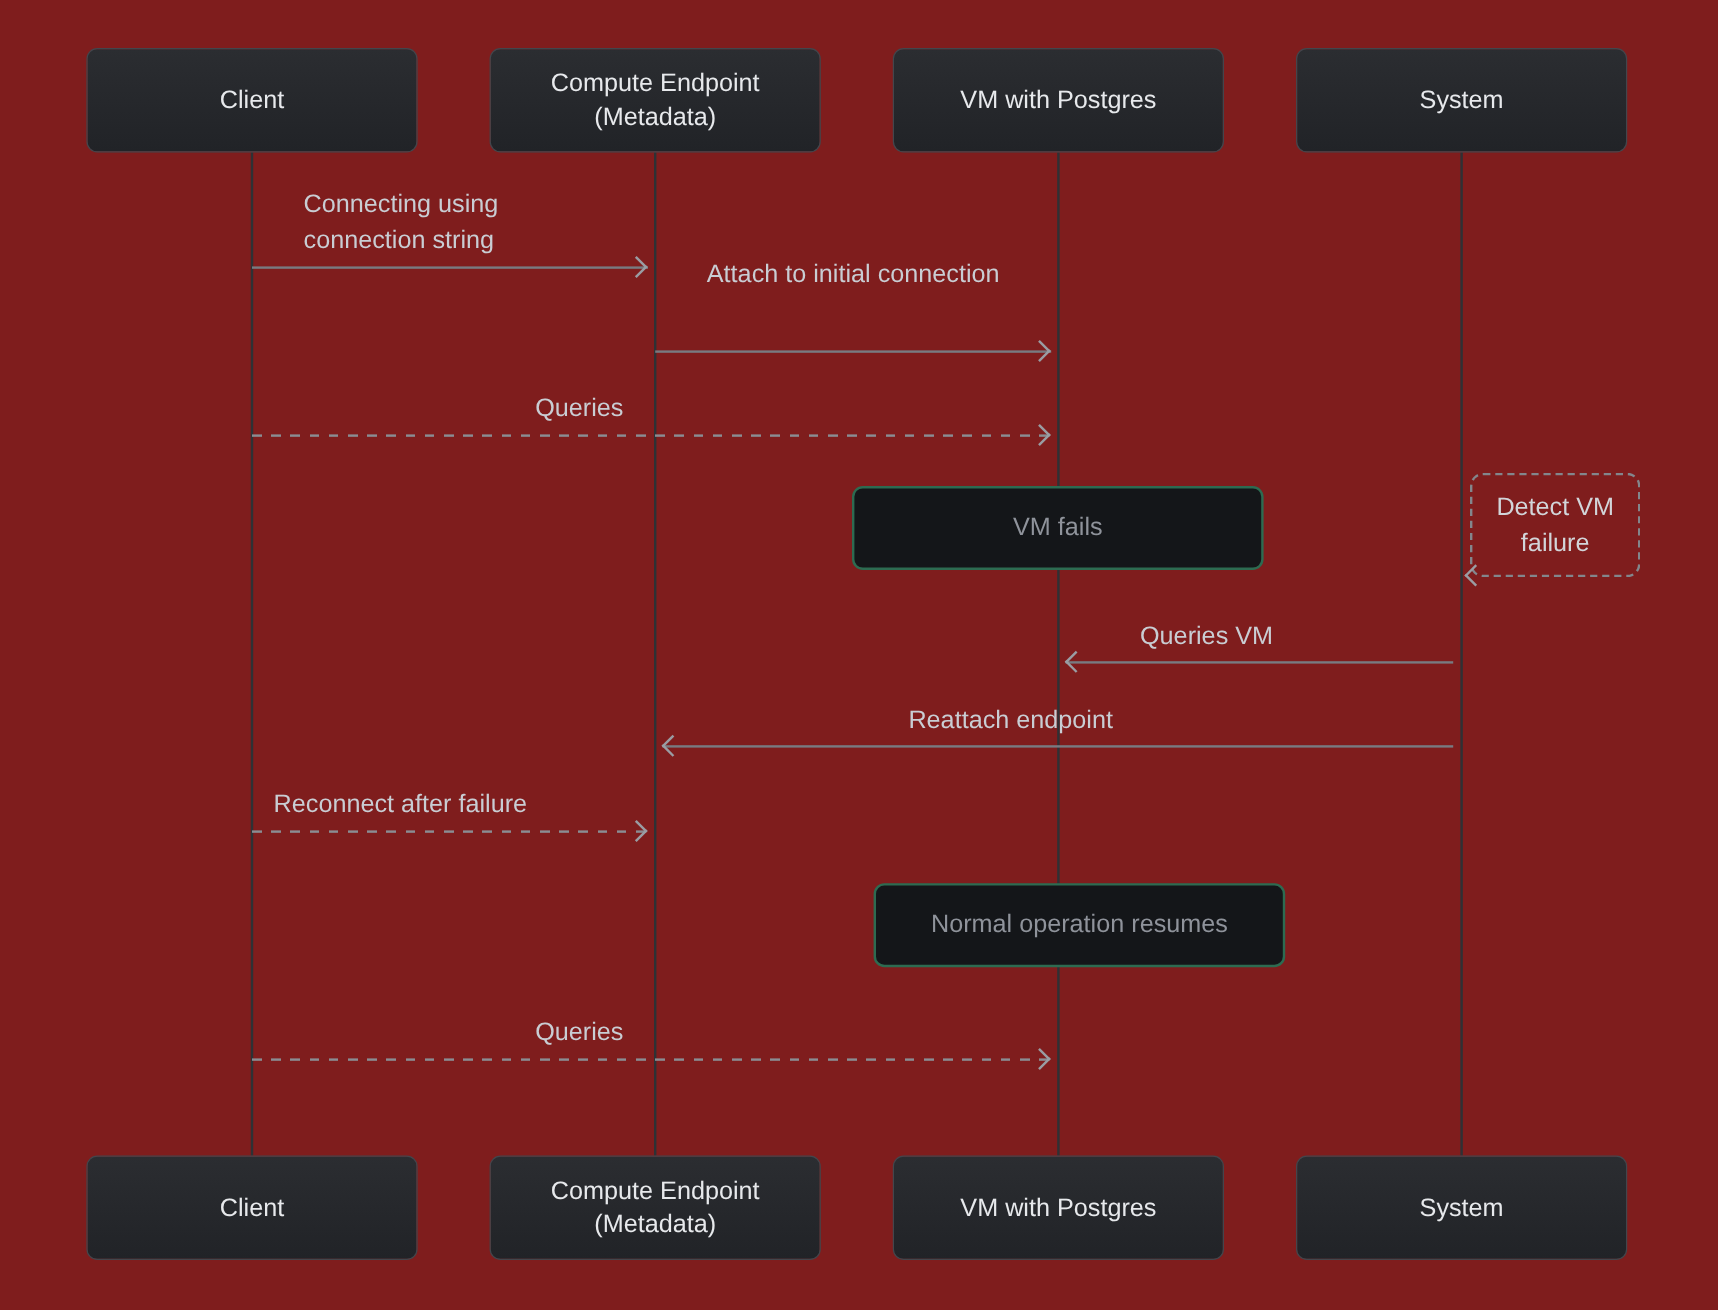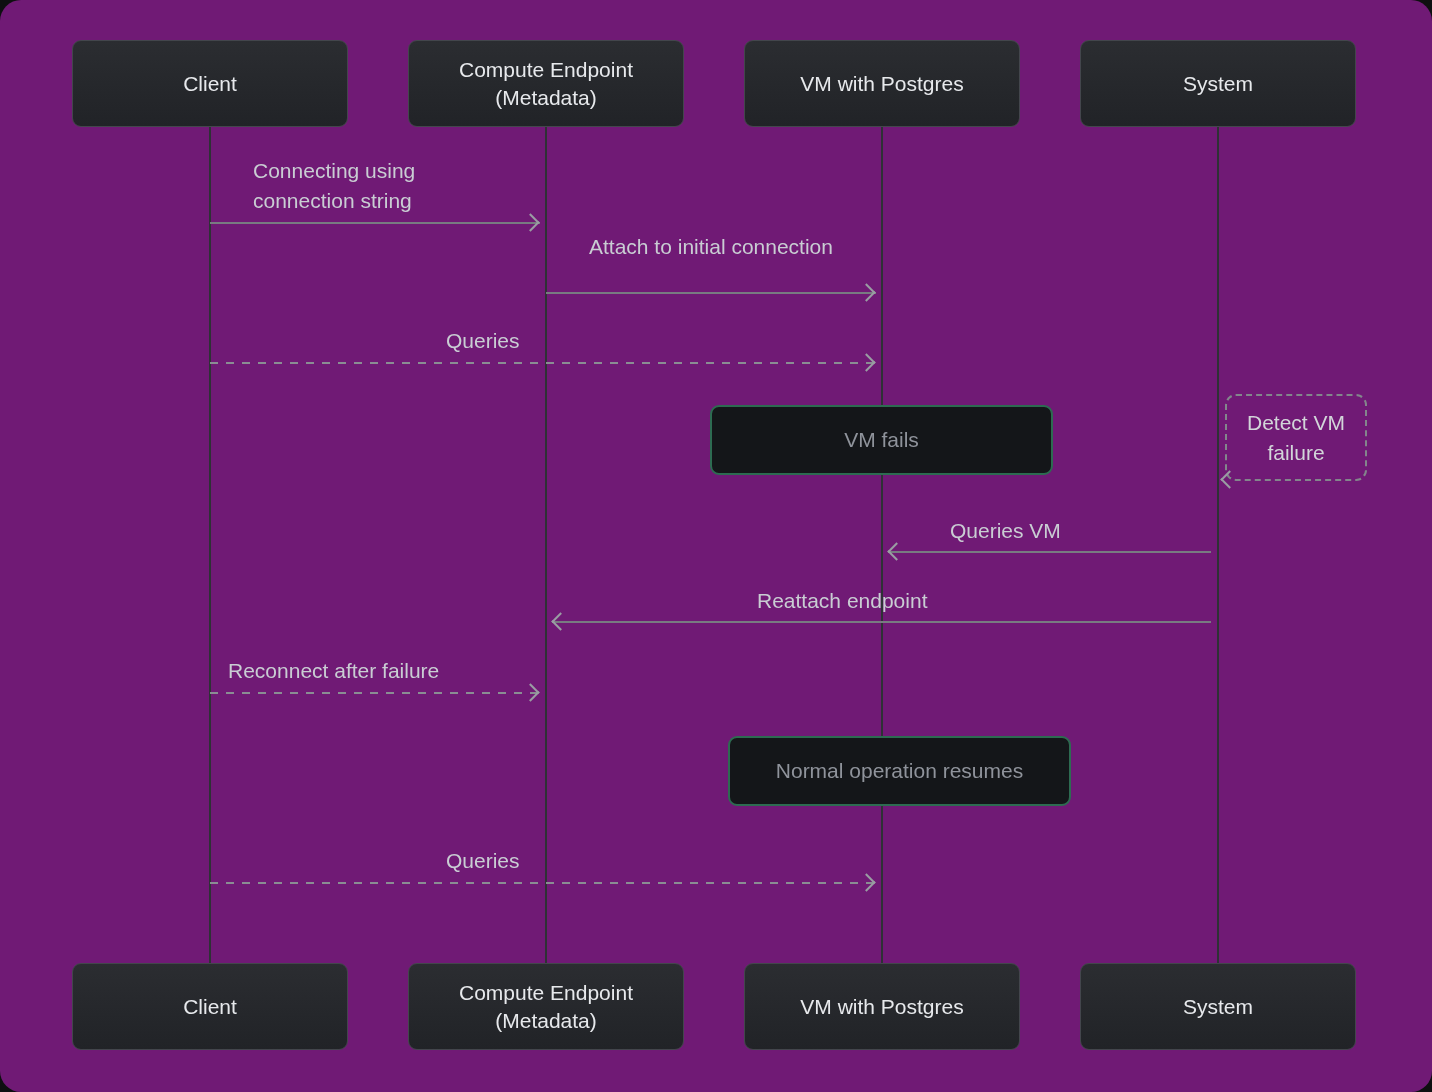--- a/index.html
+++ b/index.html
@@ -1,23 +1,22 @@
 <!DOCTYPE html>
 <html><head>
 <meta charset="utf-8">
 <style>
   html, body { margin: 0; padding: 0; background: #0e0f10; }
   .canvas {
     position: relative;
     width: 1432px;
     height: 1092px;
-    background: #701a75;
+    background: #7f1d1d;
     font-family: "Liberation Sans", "DejaVu Sans", sans-serif;
     overflow: hidden;
-    border-radius: 21px;
   }
   .lifeline {
     position: absolute;
     top: 127px;
     height: 836px;
     width: 2px;
     background: #2e3135;
   }
   .actor {
     position: absolute;
@@ -120,21 +119,21 @@
     <span>VM with Postgres</span>
   </div>
   <div class="actor" style="left:1080px;top:40px">
     <span>System</span>
   </div>
 
   <div class="msg-label" style="left:253px;top:156px;width:250px">Connecting using connection string</div>
   <div class="line-solid" style="left:210px;top:222px;width:330px"></div>
   <span class="chev right" style="left:524px;top:216px"></span>
 
-  <div class="msg-label" style="left:589px;top:232px;width:250px">Attach to initial connection</div>
+  <div class="msg-label" style="left:589px;top:214px;width:250px">Attach to initial connection</div>
   <div class="line-solid" style="left:546px;top:292px;width:330px"></div>
   <span class="chev right" style="left:860px;top:286px"></span>
 
   <div class="msg-label" style="left:446px;top:326px;width:200px">Queries</div>
   <div class="line-dashed" style="left:210px;top:362px;width:666px"></div>
   <span class="chev right" style="left:860px;top:356px"></span>
 
   <div class="note-green" style="left:710px;top:405px">
     <span>VM fails</span>
   </div>

